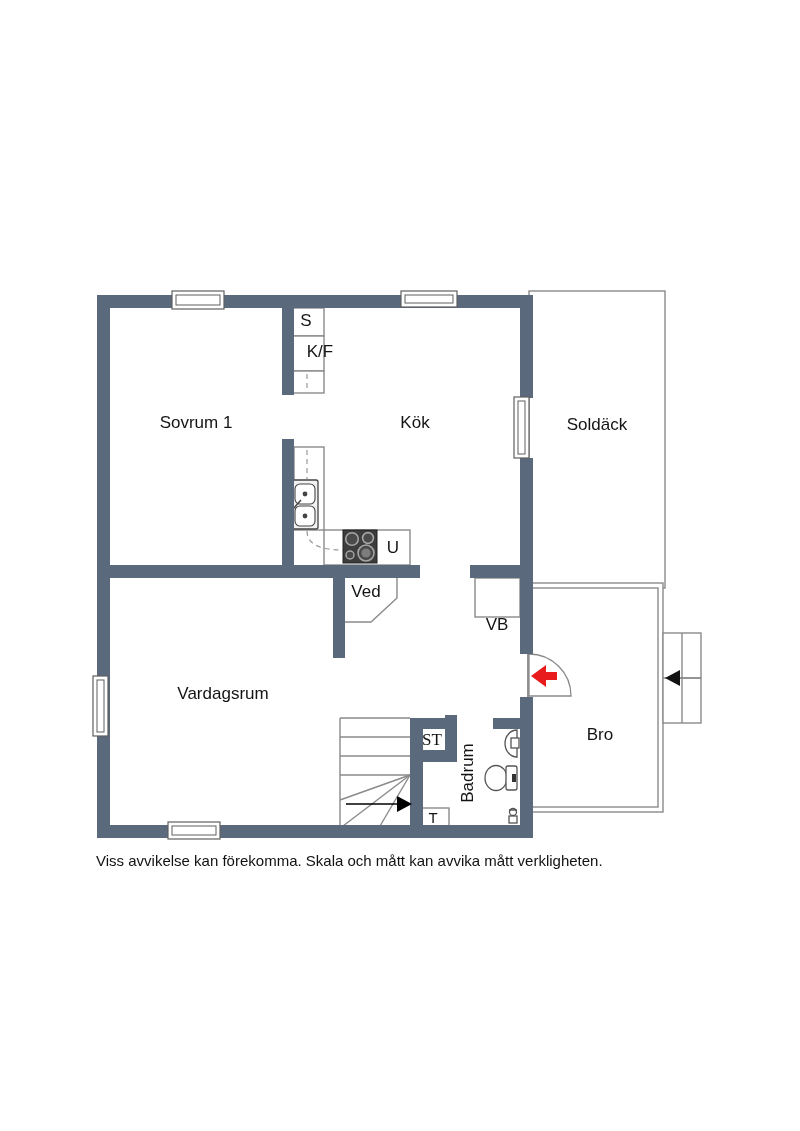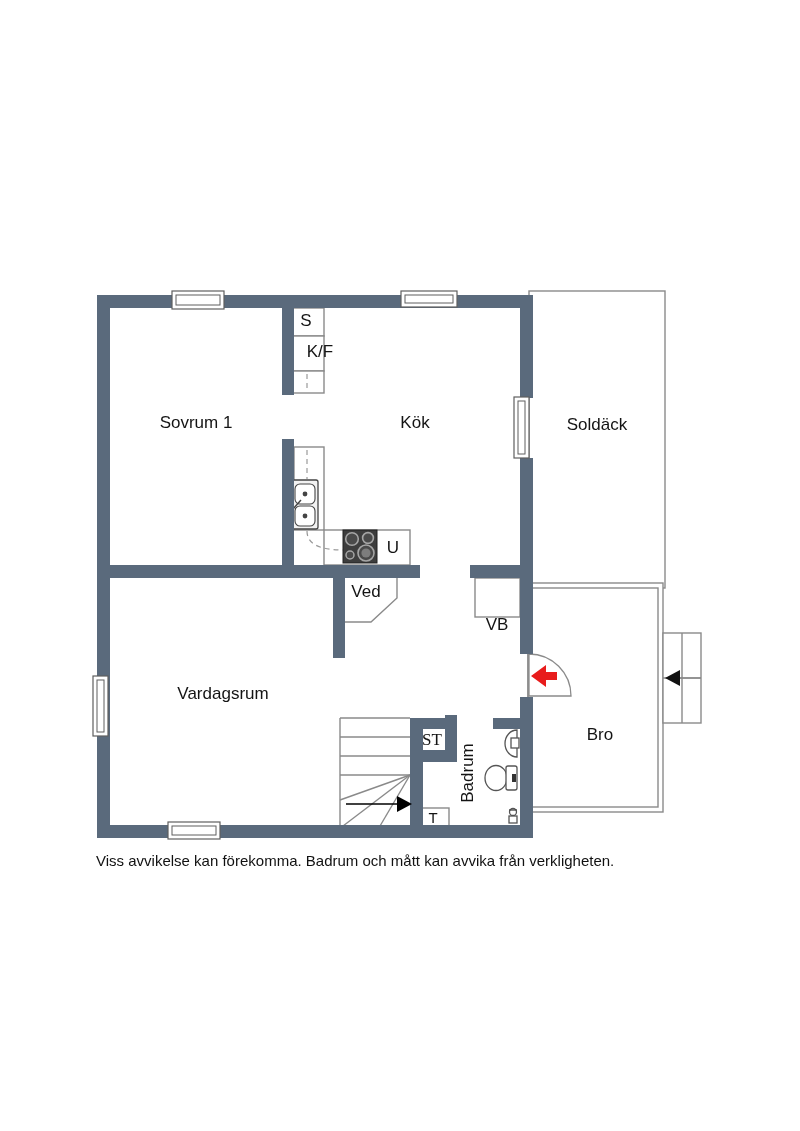--- a/index.html
+++ b/index.html
@@ -180,14 +180,14 @@
   <div class="label" style="left:366px; top:592px;">Ved</div>
   <div class="label vert" style="left:468px; top:773px;">Badrum</div>
 
   <div class="label" style="left:497px; top:593px;margin-top:32px;">VB</div>
   <div class="label" style="left:393px; top:548px;">U</div>
   <div class="label" style="left:306px; top:321px;">S</div>
   <div class="label" style="left:320px; top:352px;">K/F</div>
   <div class="label" style="left:432px; top:740px;font-family:Liberation Serif, serif;">ST</div>
   <div class="label small" style="left:433px; top:817px;">T</div>
 
-  <div class="disclaimer">Viss avvikelse kan förekomma. Badrum och mått kan avvika från verkligheten.</div>
+  <div class="disclaimer">Viss avvikelse kan förekomma. Skala och mått kan avvika mått verkligheten.</div>
 </div>
 
 </body></html>

